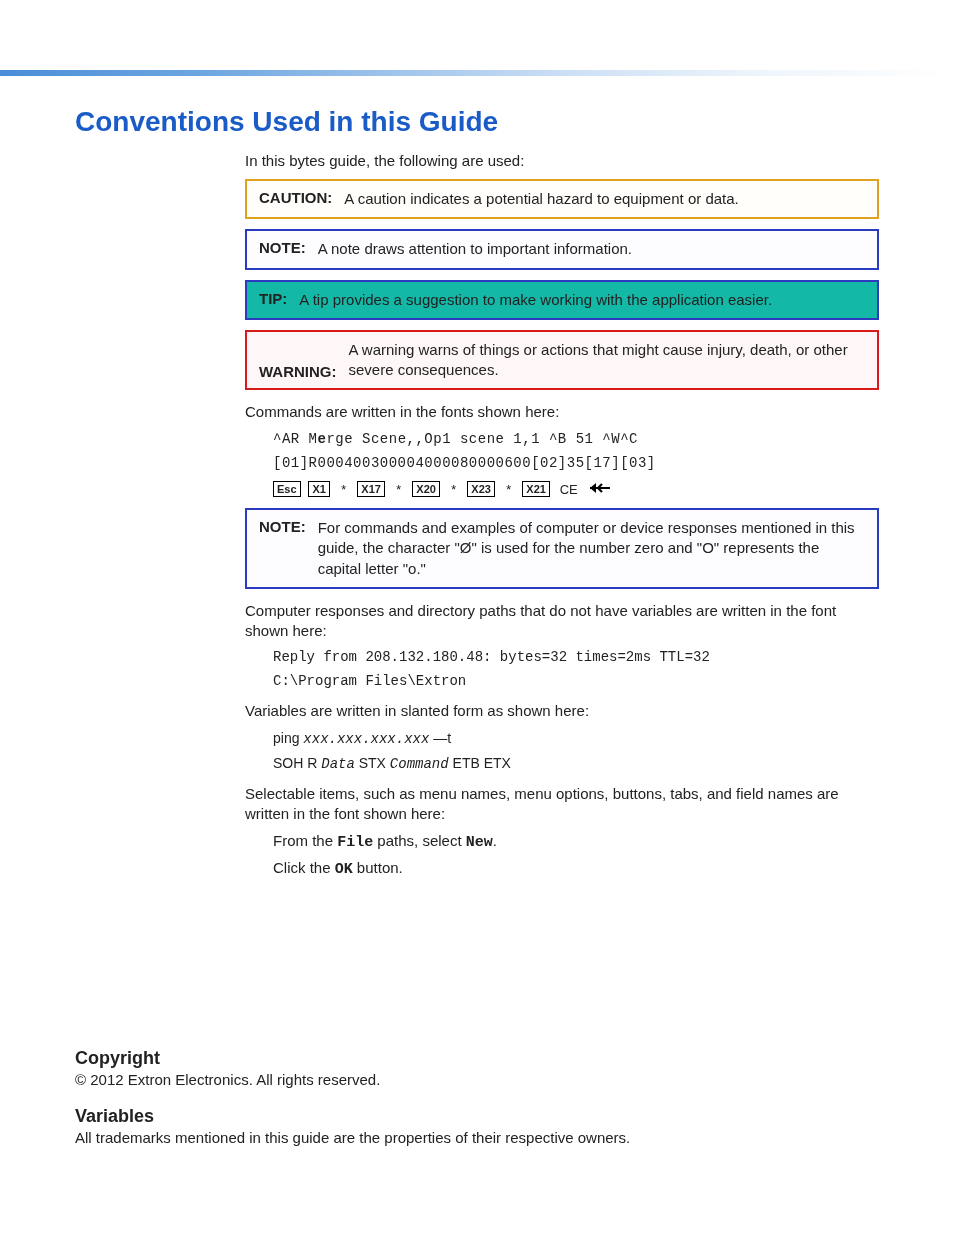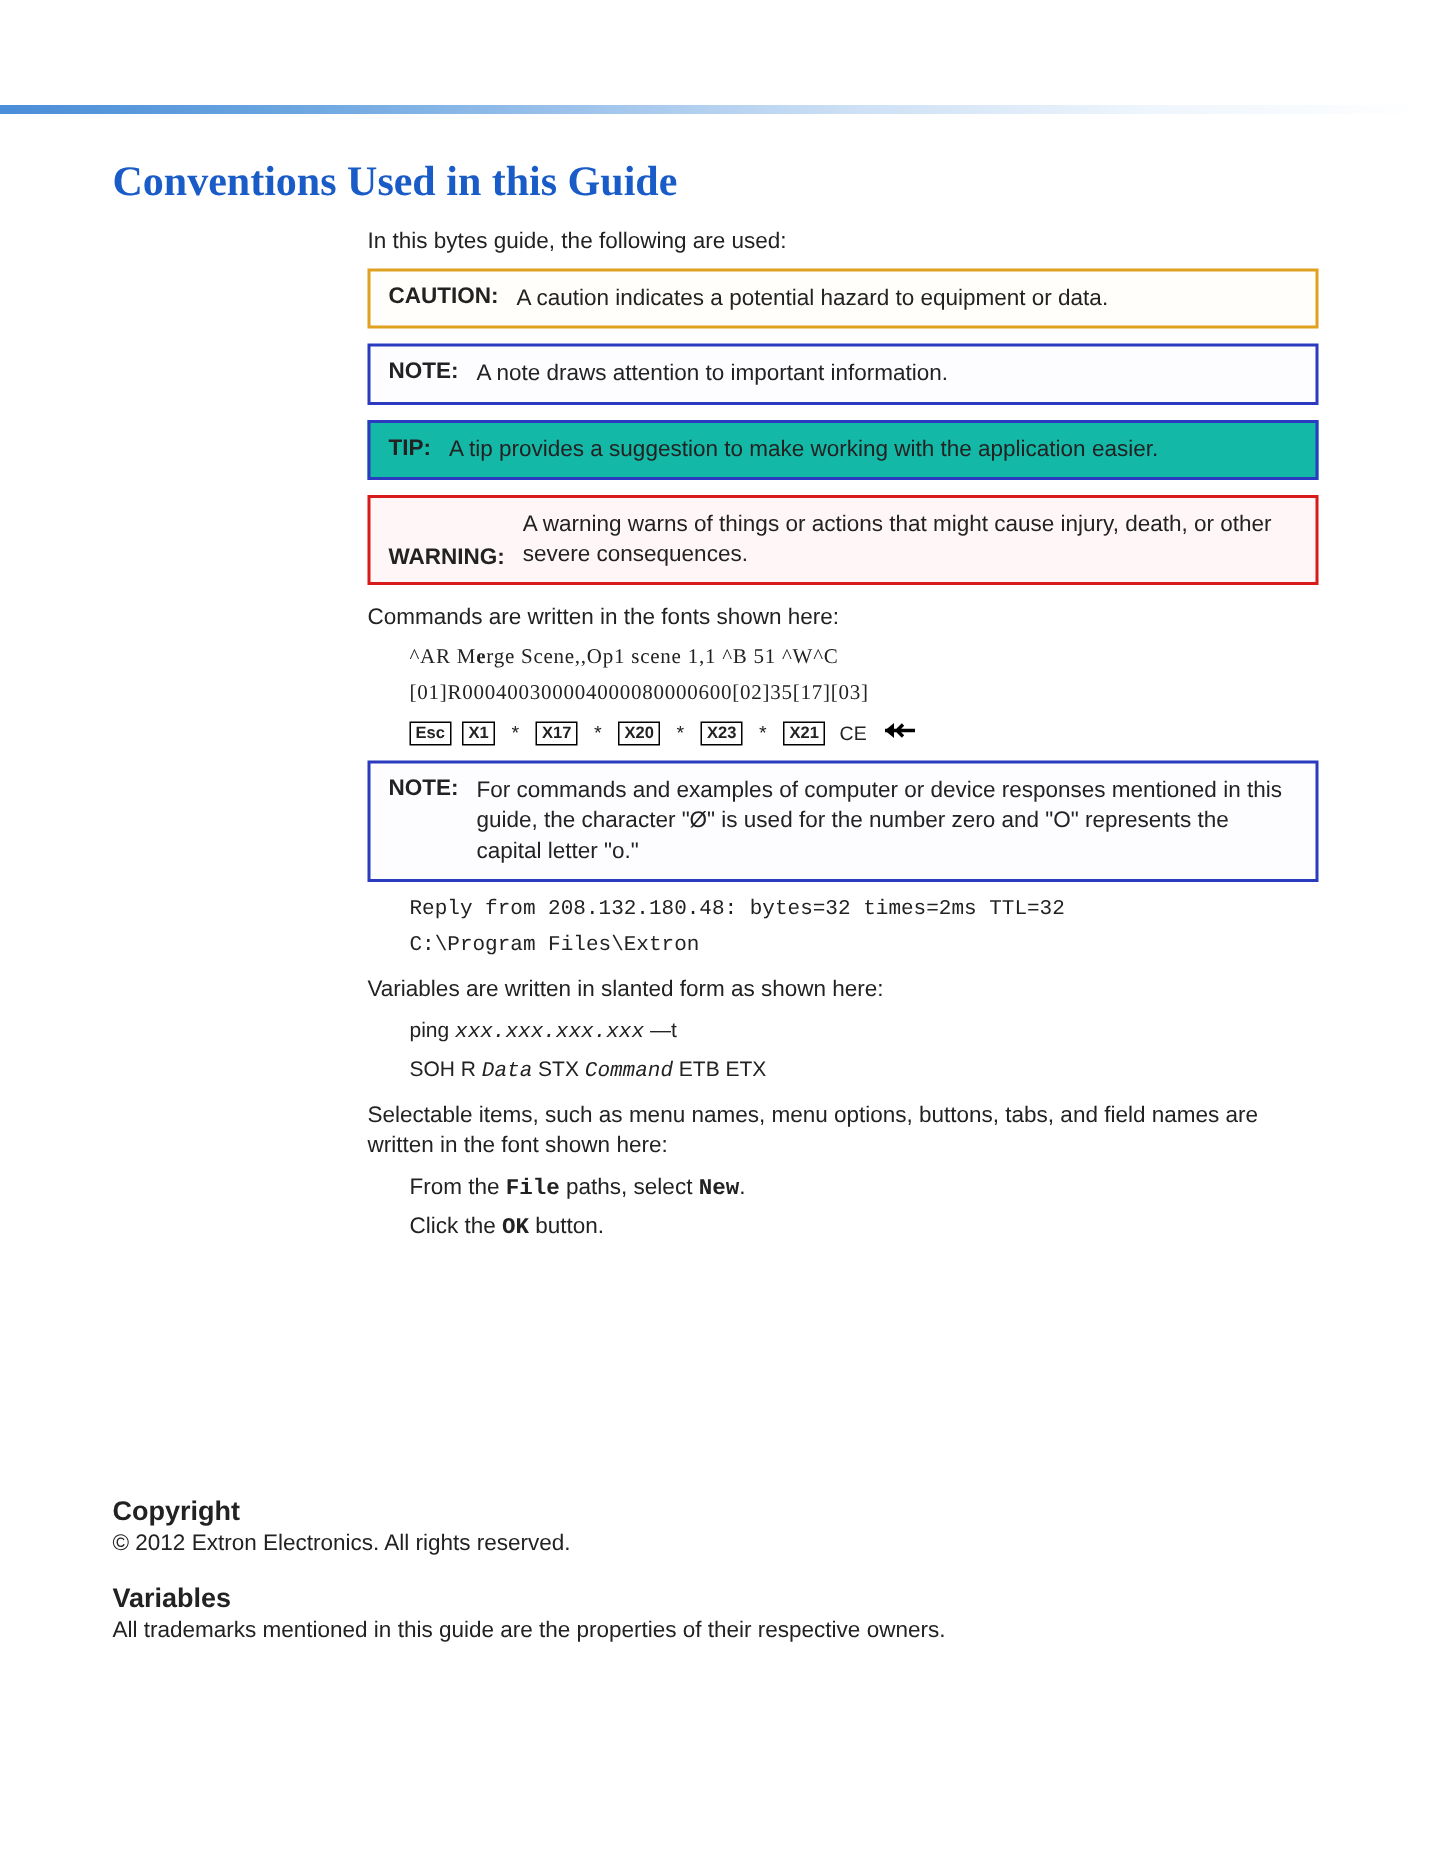--- a/index.html
+++ b/index.html
@@ -16,21 +16,20 @@
       margin: 70px 0 0 0;
     }
     .page {
       padding: 30px 75px 40px 75px;
     }
     h1.title {
       color: #1a5cc7;
       font-size: 28px;
       font-weight: 700;
       margin-bottom: 14px;
-      font-family: Liberation Serif, serif;
     }
     .body-col {
       margin-left: 170px;
     }
     p.lead {
       font-size: 15px;
       margin-bottom: 10px;
     }
     .box {
       border: 2px solid;
@@ -47,21 +46,21 @@
     .box.tip     { border-color: #2a3bc0; background: #14b8a6; }
     .box.warning { border-color: #d81a1a; background: #fff7f7; align-items: flex-end; }
     .box.note2   { border-color: #2a3bc0; background: #fdfdff; }
     .box .txt { flex:1; line-height: 1.35; }
     p.para {
       font-size: 15px;
       margin: 12px 0 6px 0;
       line-height: 1.35;
     }
     .code {
-      font-family: Liberation Serif, serif;
+      font-family: Liberation Mono, monospace;
       font-size: 14px;
       margin: 8px 0 8px 28px;
       letter-spacing: 0.5px;
     }
     .code2 {
       font-family: "Courier New", monospace;
       font-size: 14px;
       margin: 8px 0 8px 28px;
     }
     .key {
@@ -166,20 +165,21 @@
           <polygon points="0,6 6,1 6,11" fill="#000"></polygon>
         </svg>
       </span>
     </div>
 
     <div class="box note2">
       <span class="lbl">NOTE:</span>
       <span class="txt note2-inner">For commands and examples of computer or device responses mentioned in this guide, the character "Ø" is used for the number zero and "O" represents the capital letter "o."</span>
     </div>
 
+    <p class="para">Computer responses and directory paths that do not have variables are written in the font shown here:</p>
     <div class="code2">Reply from 208.132.180.48: bytes=32 times=2ms TTL=32</div>
     <div class="code2">C:\Program Files\Extron</div>
 
     <p class="para">Variables are written in slanted form as shown here:</p>
     <div class="code2">
       <span class="mono">ping </span><span class="mono-i">xxx.xxx.xxx.xxx</span><span class="mono"> —t</span>
     </div>
     <div class="code2">
       <span class="mono">SOH R </span><span class="mono-i">Data</span><span class="mono"> STX </span><span class="mono-i">Command</span><span class="mono"> ETB ETX</span>
     </div>

